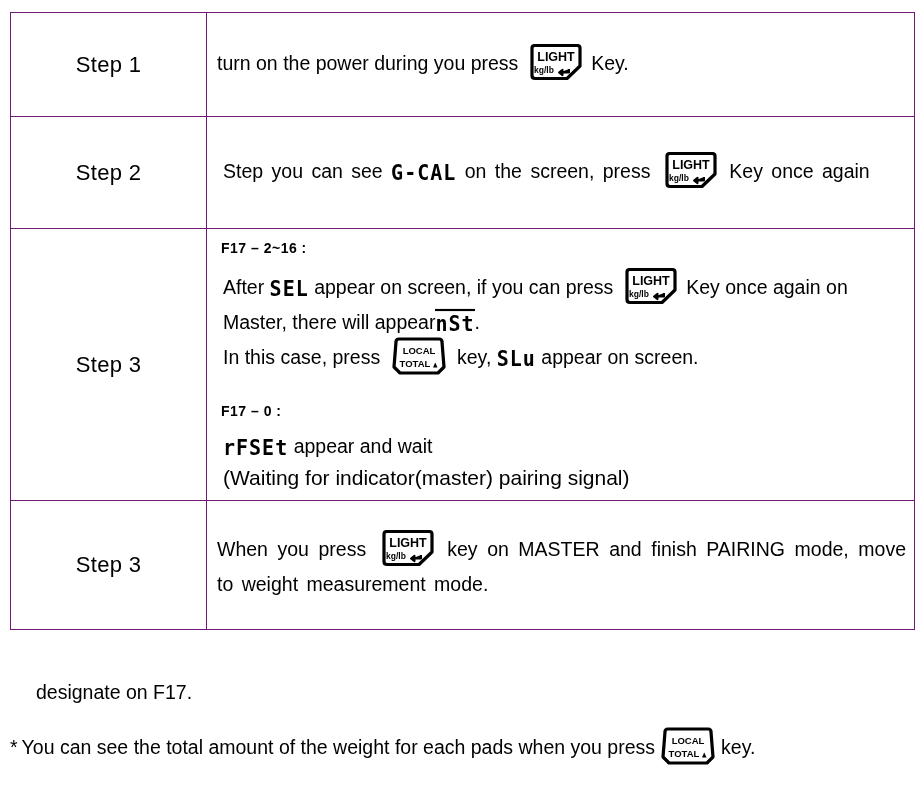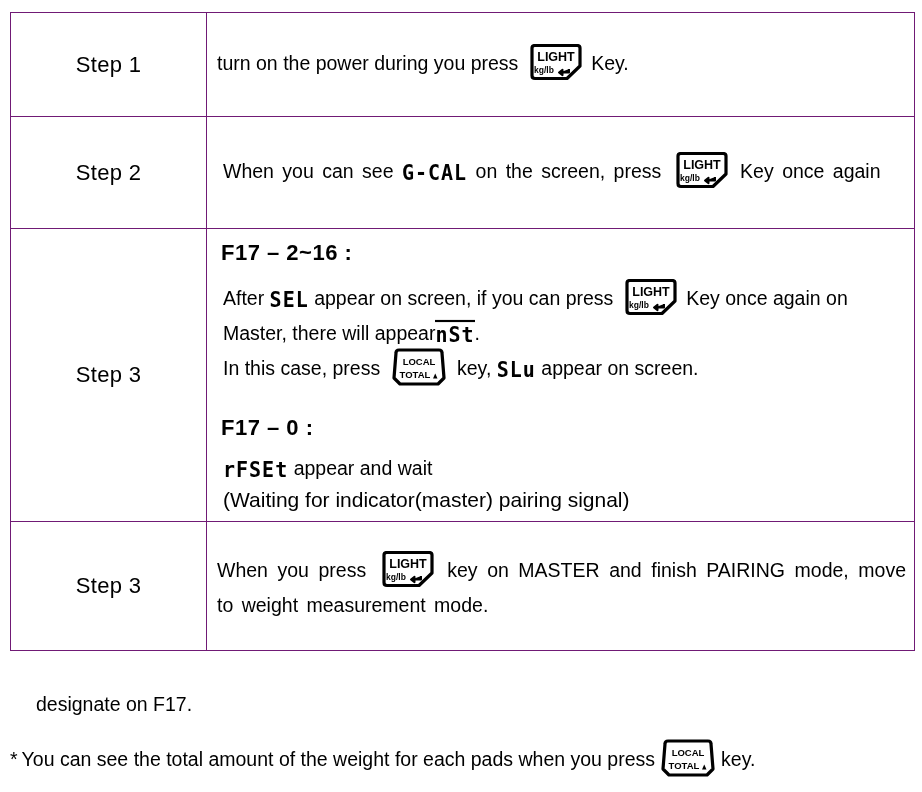--- a/index.html
+++ b/index.html
@@ -59,21 +59,21 @@
     -webkit-hyphens: none;
     hyphens: none;
   }
   .just-wide { word-spacing: 3px; }
 
   .para { margin: 0; }
   .para + .para { margin-top: 2px; }
 
   .bold-head {
     font-weight: bold;
-    font-size: 22px;
+    font-size: 14px;
     letter-spacing: 0.5px;
     margin: 2px 0 12px 4px;
   }
   .bold-head.second { margin-top: 22px; margin-bottom: 10px; }
 
   .sub-note {
     font-size: 21px;
     margin-top: 3px;
   }
 
@@ -111,21 +111,21 @@
   .notes {
     position: absolute;
     left: 10px;
     top: 678px;
     width: 902px;
     font-size: 19.5px;
     line-height: 1.5;
   }
   .note { margin: 0 0 4px 0; position: relative; }
   .note-2 { margin-top: 22px; }
-  .note-cont { padding-left: 26px; margin-top: 12px; }
+  .note-cont { padding-left: 26px; }
   .note-star { margin-right: 4px; }
 </style>
 </head>
 <body>
 
 <table class="proc-table">
   <tbody>
 
     <tr class="r1">
       <td class="col-step">
@@ -146,21 +146,21 @@
         </div>
       </td>
     </tr>
 
     <tr class="r2">
       <td class="col-step">
         <div class="step-label">Step 2</div>
       </td>
       <td class="col-body">
         <div class="body-cell just just-wide">
-          <span class="indent">When you can see</span>
+          <span class="indent">Step you can see</span>
           <span class="seg">G-CAL</span>
           <span>on the screen, press</span>
           <span class="keyicon">
             <svg width="56" height="38" viewBox="0 0 56 38" aria-hidden="true">
               <path d="M5 4 Q5 1.5 8 1.5 L50 1.5 Q53 1.5 53 4 L53 22 L40 34.5 L8 34.5 Q5 34.5 5 31.5 Z" fill="#ffffff" stroke="#000000" stroke-width="3.2" stroke-linejoin="round"></path>
               <text x="29" y="17" font-family="'Liberation Sans', sans-serif" font-size="12.5" font-weight="bold" text-anchor="middle" fill="#000000">LIGHT</text>
               <text x="17" y="29" font-family="'Liberation Sans', sans-serif" font-size="8.5" font-weight="bold" text-anchor="middle" fill="#000000">kg/lb</text>
               <path d="M42 25 L42 28.5 L33 28.5 M35.5 25.8 L32 28.5 L35.5 31.2 Z" fill="#000000" stroke="#000000" stroke-width="2" stroke-linejoin="round"></path>
             </svg>
           </span>

